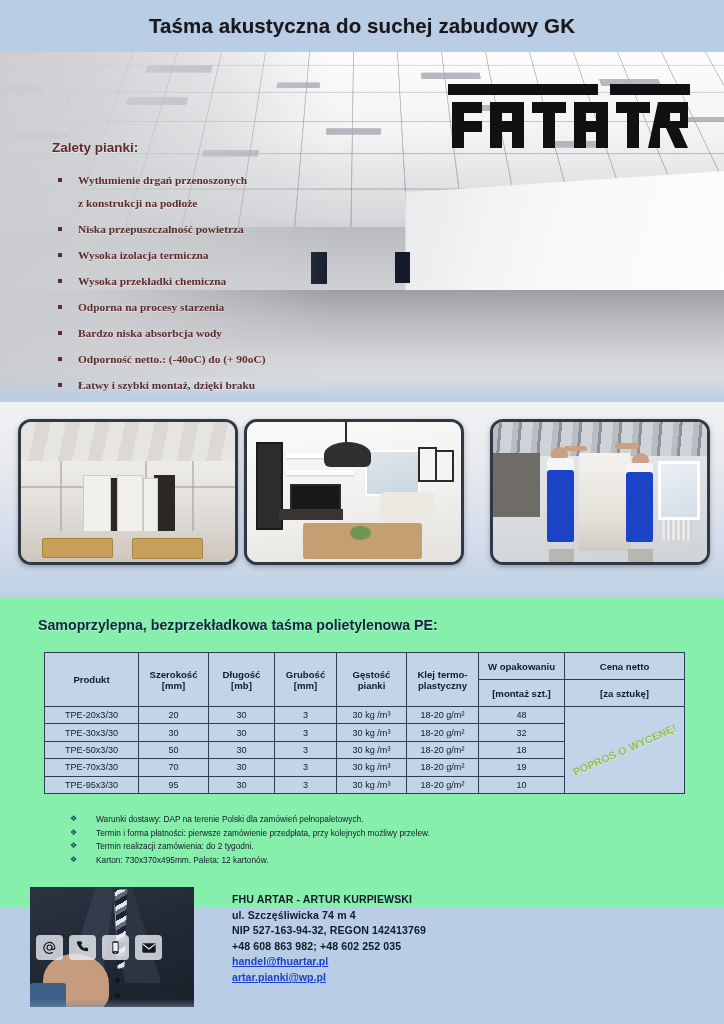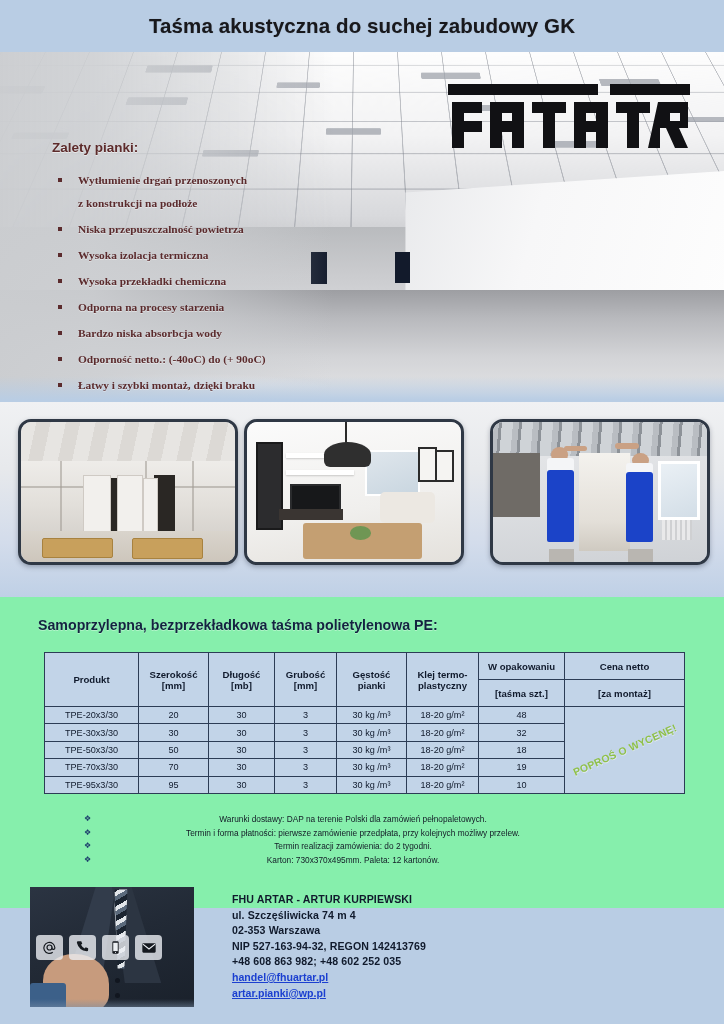--- a/index.html
+++ b/index.html
@@ -176,21 +176,21 @@
   .hdr-half{height:26px;}
   .price-cell{position:relative;}
   .price-stamp{
     position:absolute;left:50%;top:50%;
     transform:translate(-50%,-50%) rotate(-24deg);
     color:#8fc04a;font-weight:bold;font-size:10.4px;white-space:nowrap;
     text-shadow:0 1px 0 rgba(255,255,255,.5);letter-spacing:.3px;
   }
 
   
-  .notes{position:absolute;left:76px;top:813px;width:520px;text-align:center;}
+  .notes{position:absolute;left:62px;top:813px;width:520px;}
   .notes div{
     position:relative;padding-left:34px;font-size:8.3px;color:#121a26;
     line-height:12.6px;margin-bottom:1px;
   }
   .notes div::before{
     content:"\2756";position:absolute;left:8px;top:0;color:#1a3a6b;font-size:8px;
   }
 
   
   .footer{position:absolute;left:0;top:884px;width:724px;height:140px;}
@@ -402,22 +402,22 @@
             <div>pianki</div>
           </th>
           <th rowspan="2" class="hdr-tall">
             <div>Klej termo-</div>
             <div>plastyczny</div>
           </th>
           <th class="hdr-half">W opakowaniu</th>
           <th class="hdr-half">Cena netto</th>
         </tr>
         <tr>
-          <th class="hdr-half">[taśma szt.]</th>
-          <th class="hdr-half">[za montaż]</th>
+          <th class="hdr-half">[montaż szt.]</th>
+          <th class="hdr-half">[za sztukę]</th>
         </tr>
       </thead>
       <tbody>
         <tr>
           <td class="prod">TPE-20x3/30</td>
           <td>20</td>
           <td>30</td>
           <td>3</td>
           <td>30 kg /m³</td>
           <td>18-20 g/m²</td>
@@ -509,21 +509,20 @@
             <path d="M2.8 6.2 12 13.4l9.2-7.2" fill="none" stroke="#ecf0f4" stroke-width="1.8"></path>
           </svg>
         </div>
       </div>
       <div class="fphoto-shadow"></div>
     </div>
 
     <div class="contact">
       <div class="line">FHU ARTAR - ARTUR KURPIEWSKI</div>
       <div class="line">ul. Szczęśliwicka 74 m 4</div>
-      <div class="line">02-353 Warszawa</div>
       <div class="line">NIP 527-163-94-32, REGON 142413769</div>
       <div class="line">+48 608 863 982; +48 602 252 035</div>
       <a class="mail" href="#">handel@fhuartar.pl</a>
       <a class="mail" href="#">artar.pianki@wp.pl</a>
     </div>
   </div>
 
 </div>
 
 </body></html>

